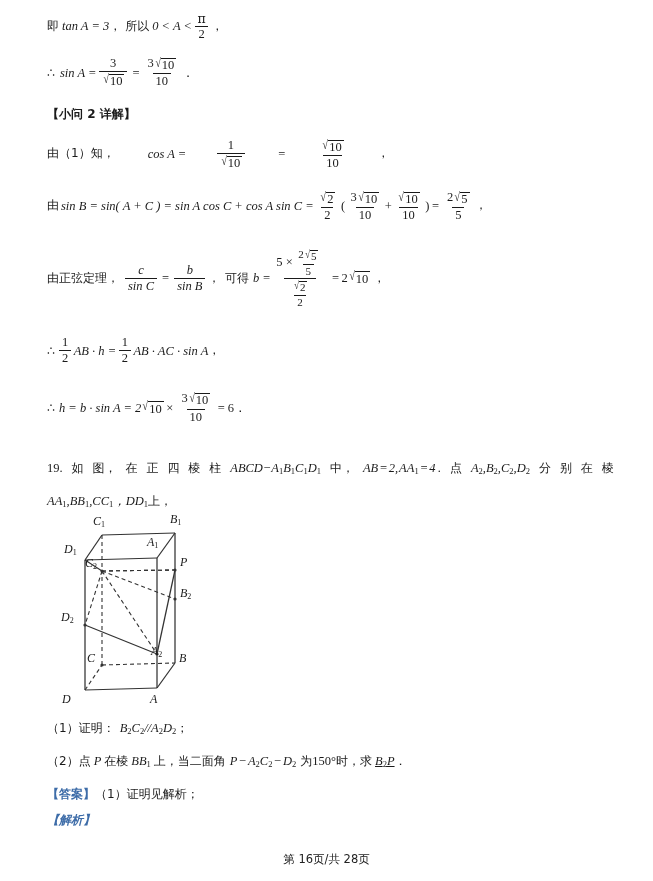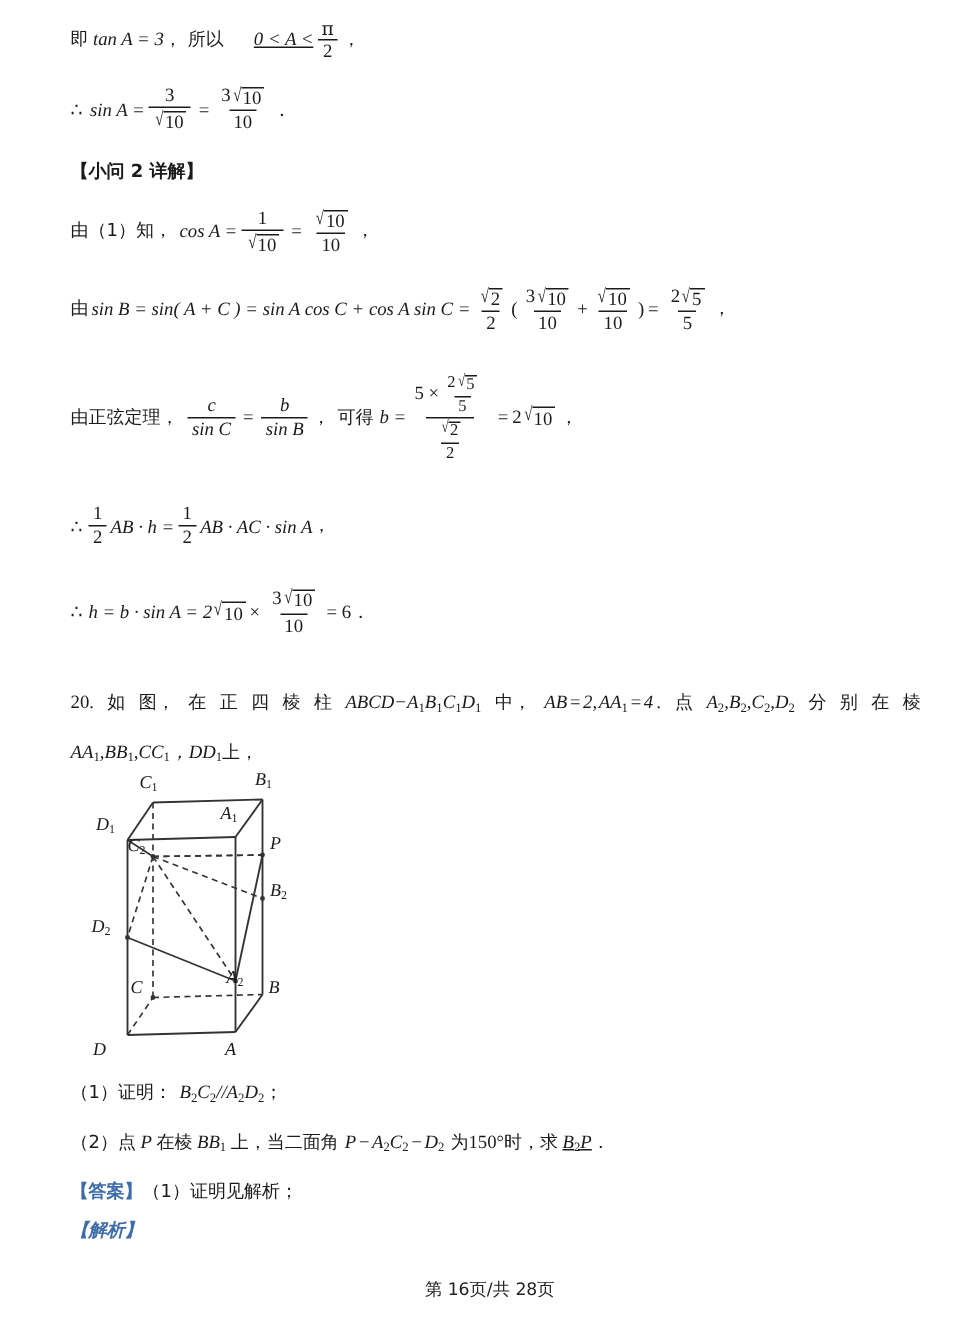--- a/index.html
+++ b/index.html
@@ -61,21 +61,21 @@
 <body>
 
 <div class="page">
   <div class="content">
 
     <div class="line row" style="margin-top:4px;">
       <span class="cjk">即</span>
       <span class="mi" style="margin-left:3px;">tan A = 3</span>
       <span class="cjk">，</span>
       <span class="cjk" style="margin-left:4px;">所以</span>
-      <span class="mi" style="margin-left:20px;text-decoration:underline;">0 &lt; A &lt;</span>
+      <span class="mi" style="margin-left:3px;">0 &lt; A &lt;</span>
       <span class="frac">
         <span class="num pi">π</span>
         <span class="den mn">2</span>
       </span>
       <span class="cjk">，</span>
     </div>
 
     <div class="line row" style="margin-top:16px;">
       <span class="mo">∴</span>
       <span class="mi" style="margin-left:5px;">sin A =</span>
@@ -96,21 +96,21 @@
               <span class="rgd mn">10</span>
             </span>
         </span>
         <span class="den mn">10</span>
       </span>
       <span class="mo">．</span>
     </div>
 
     <div class="marker" style="margin-top:17px;">【小问 2 详解】</div>
 
-    <div class="line row" style="margin-top:16px;">
+    <div class="line row" style="margin-top:16px;gap:28px;">
       <span class="cjk">由（1）知，</span>
       <span class="mi" style="margin-left:5px;">cos A =</span>
       <span class="frac">
         <span class="num mn">1</span>
         <span class="den">
           <span class="sqrt">
               <span class="rad">√</span>
               <span class="rgd mn">10</span>
             </span>
         </span>
@@ -252,21 +252,21 @@
               <span class="rgd mn">10</span>
             </span>
         </span>
         <span class="den mn">10</span>
       </span>
       <span class="mn" style="margin-left:2px;">= 6</span>
       <span class="mo">．</span>
     </div>
 
     <div class="q18line" style="margin-top:36px;">
-      <span class="mn">20.</span>
+      <span class="mn">19.</span>
       <span class="cjk">如</span>
       <span class="cjk">图，</span>
       <span class="cjk">在</span>
       <span class="cjk">正</span>
       <span class="cjk">四</span>
       <span class="cjk">棱</span>
       <span class="cjk">柱</span>
       <span class="mi">ABCD−A<span class="subn">1</span>B<span class="subn">1</span>C<span class="subn">1</span>D<span class="subn">1</span></span>
       <span class="cjk">中，</span>
       <span class="mi">AB = 2, AA<span class="subn">1</span> = 4 .</span>

